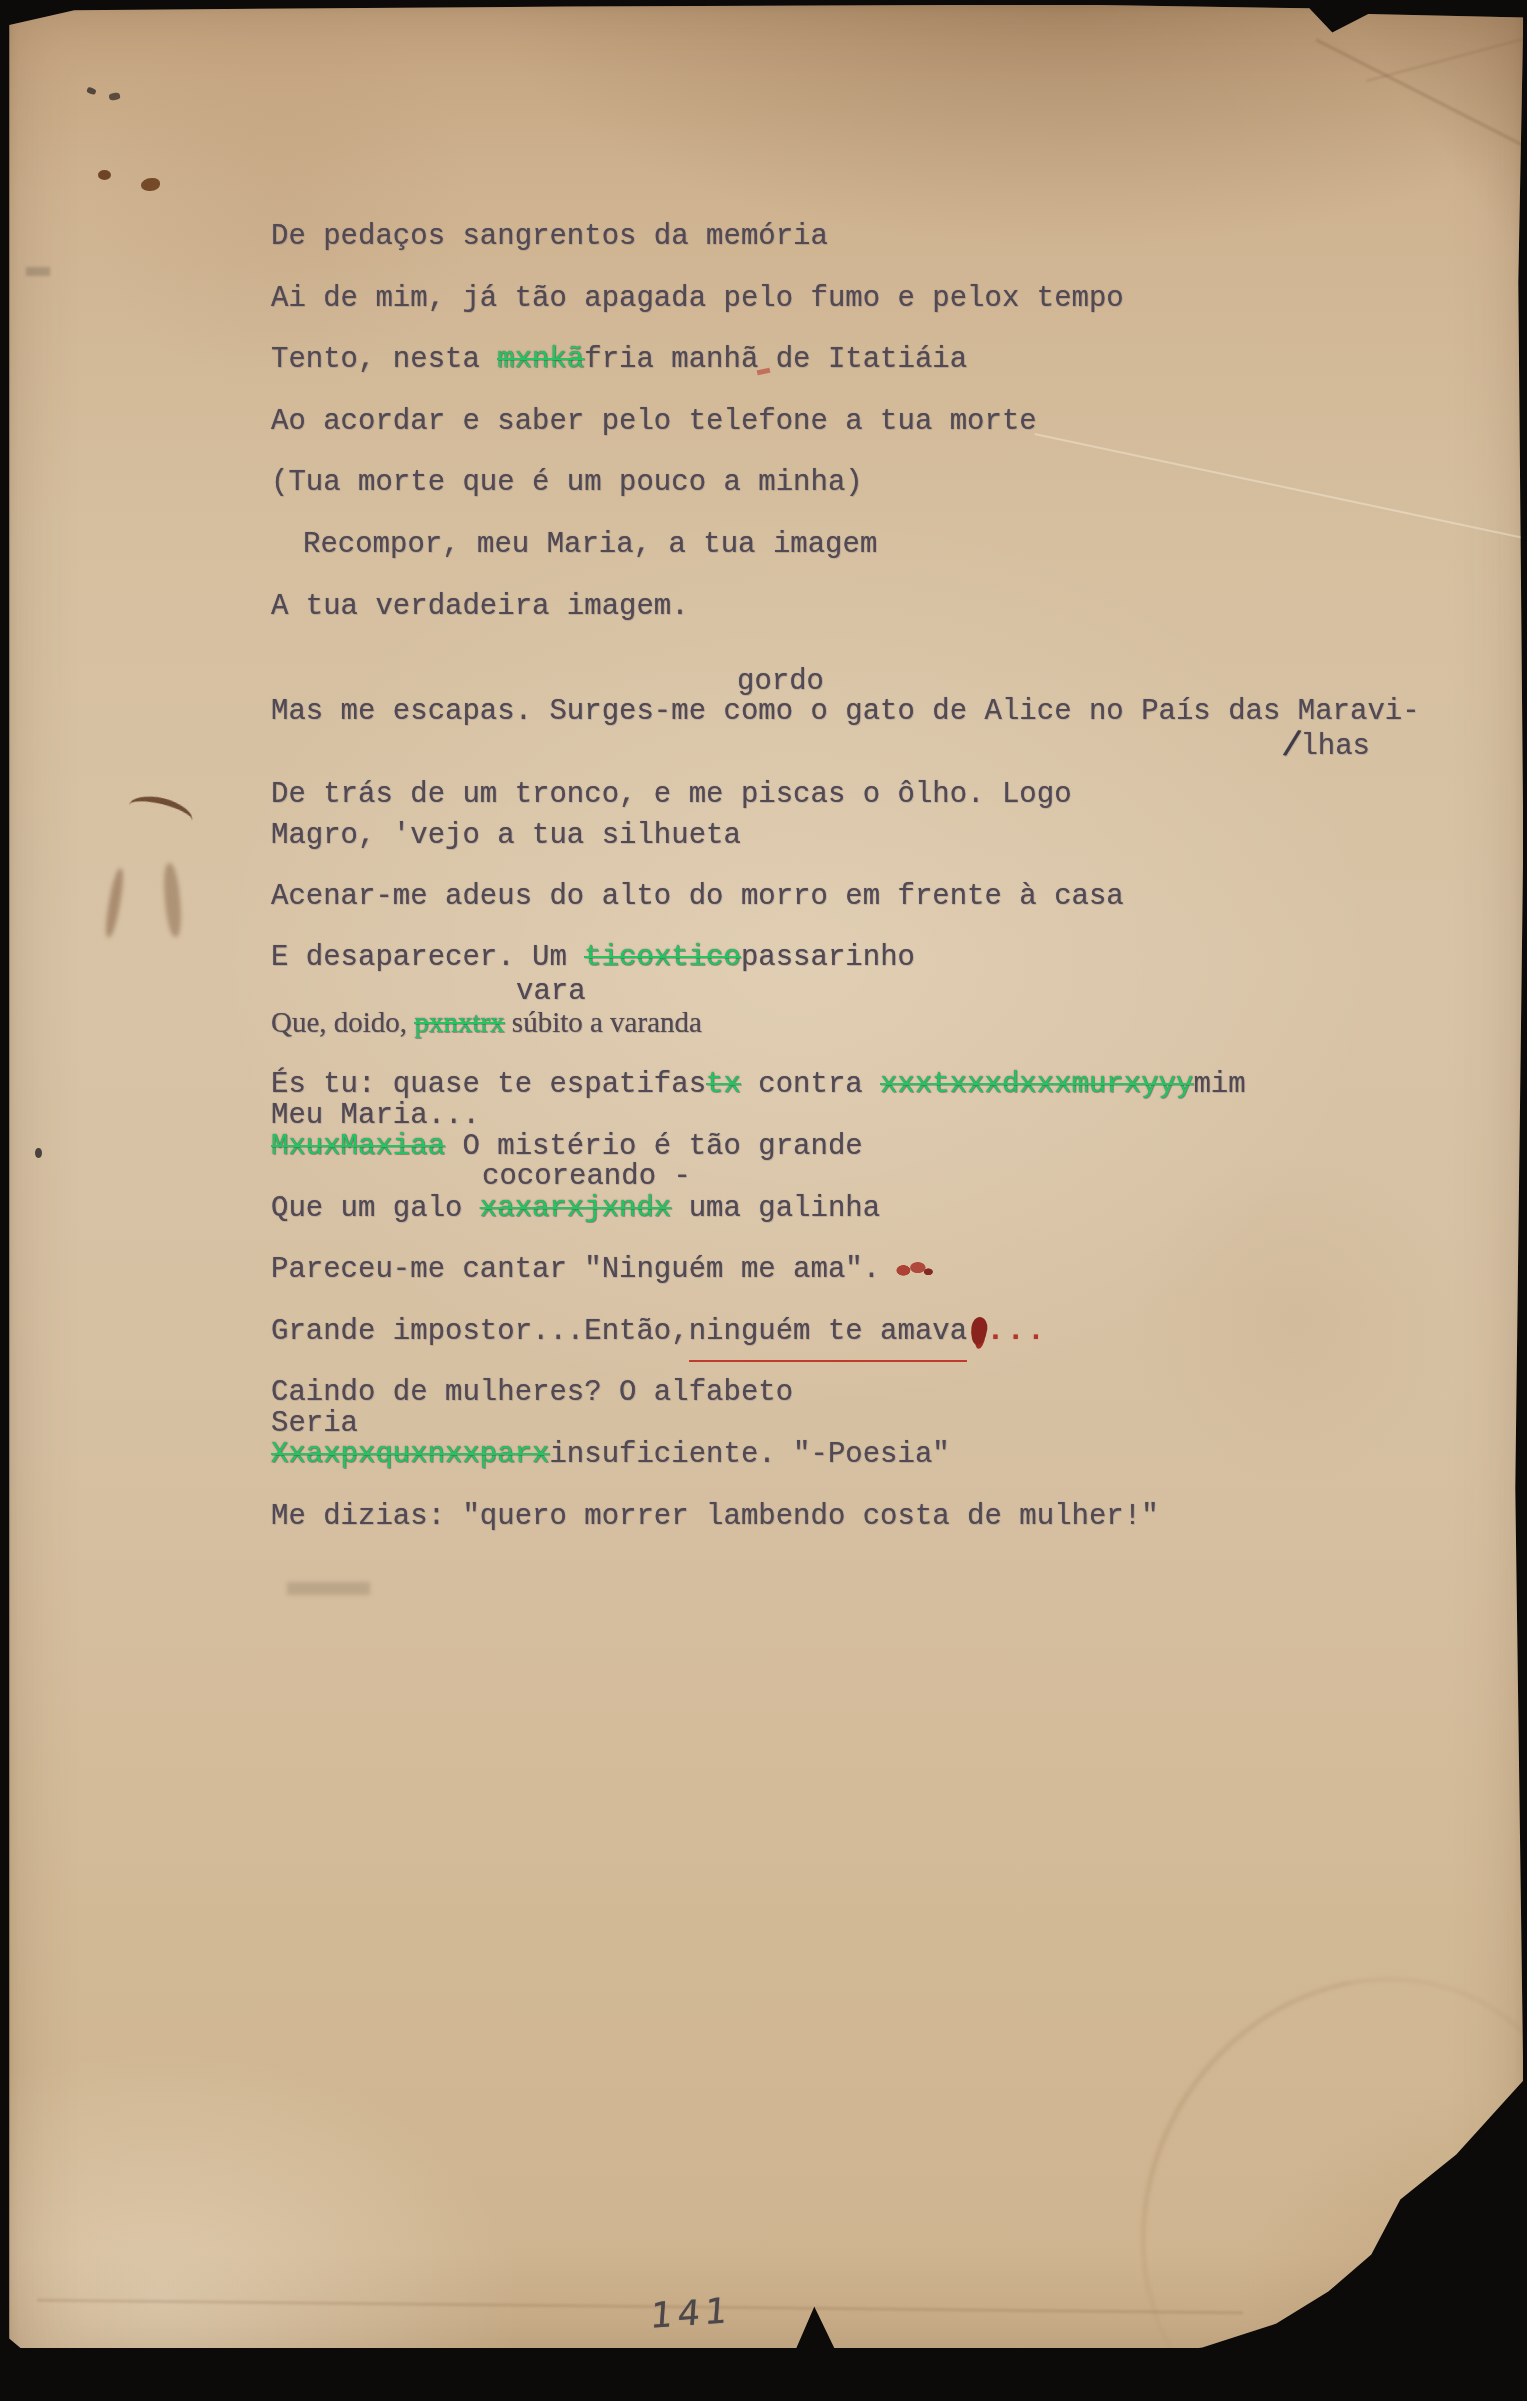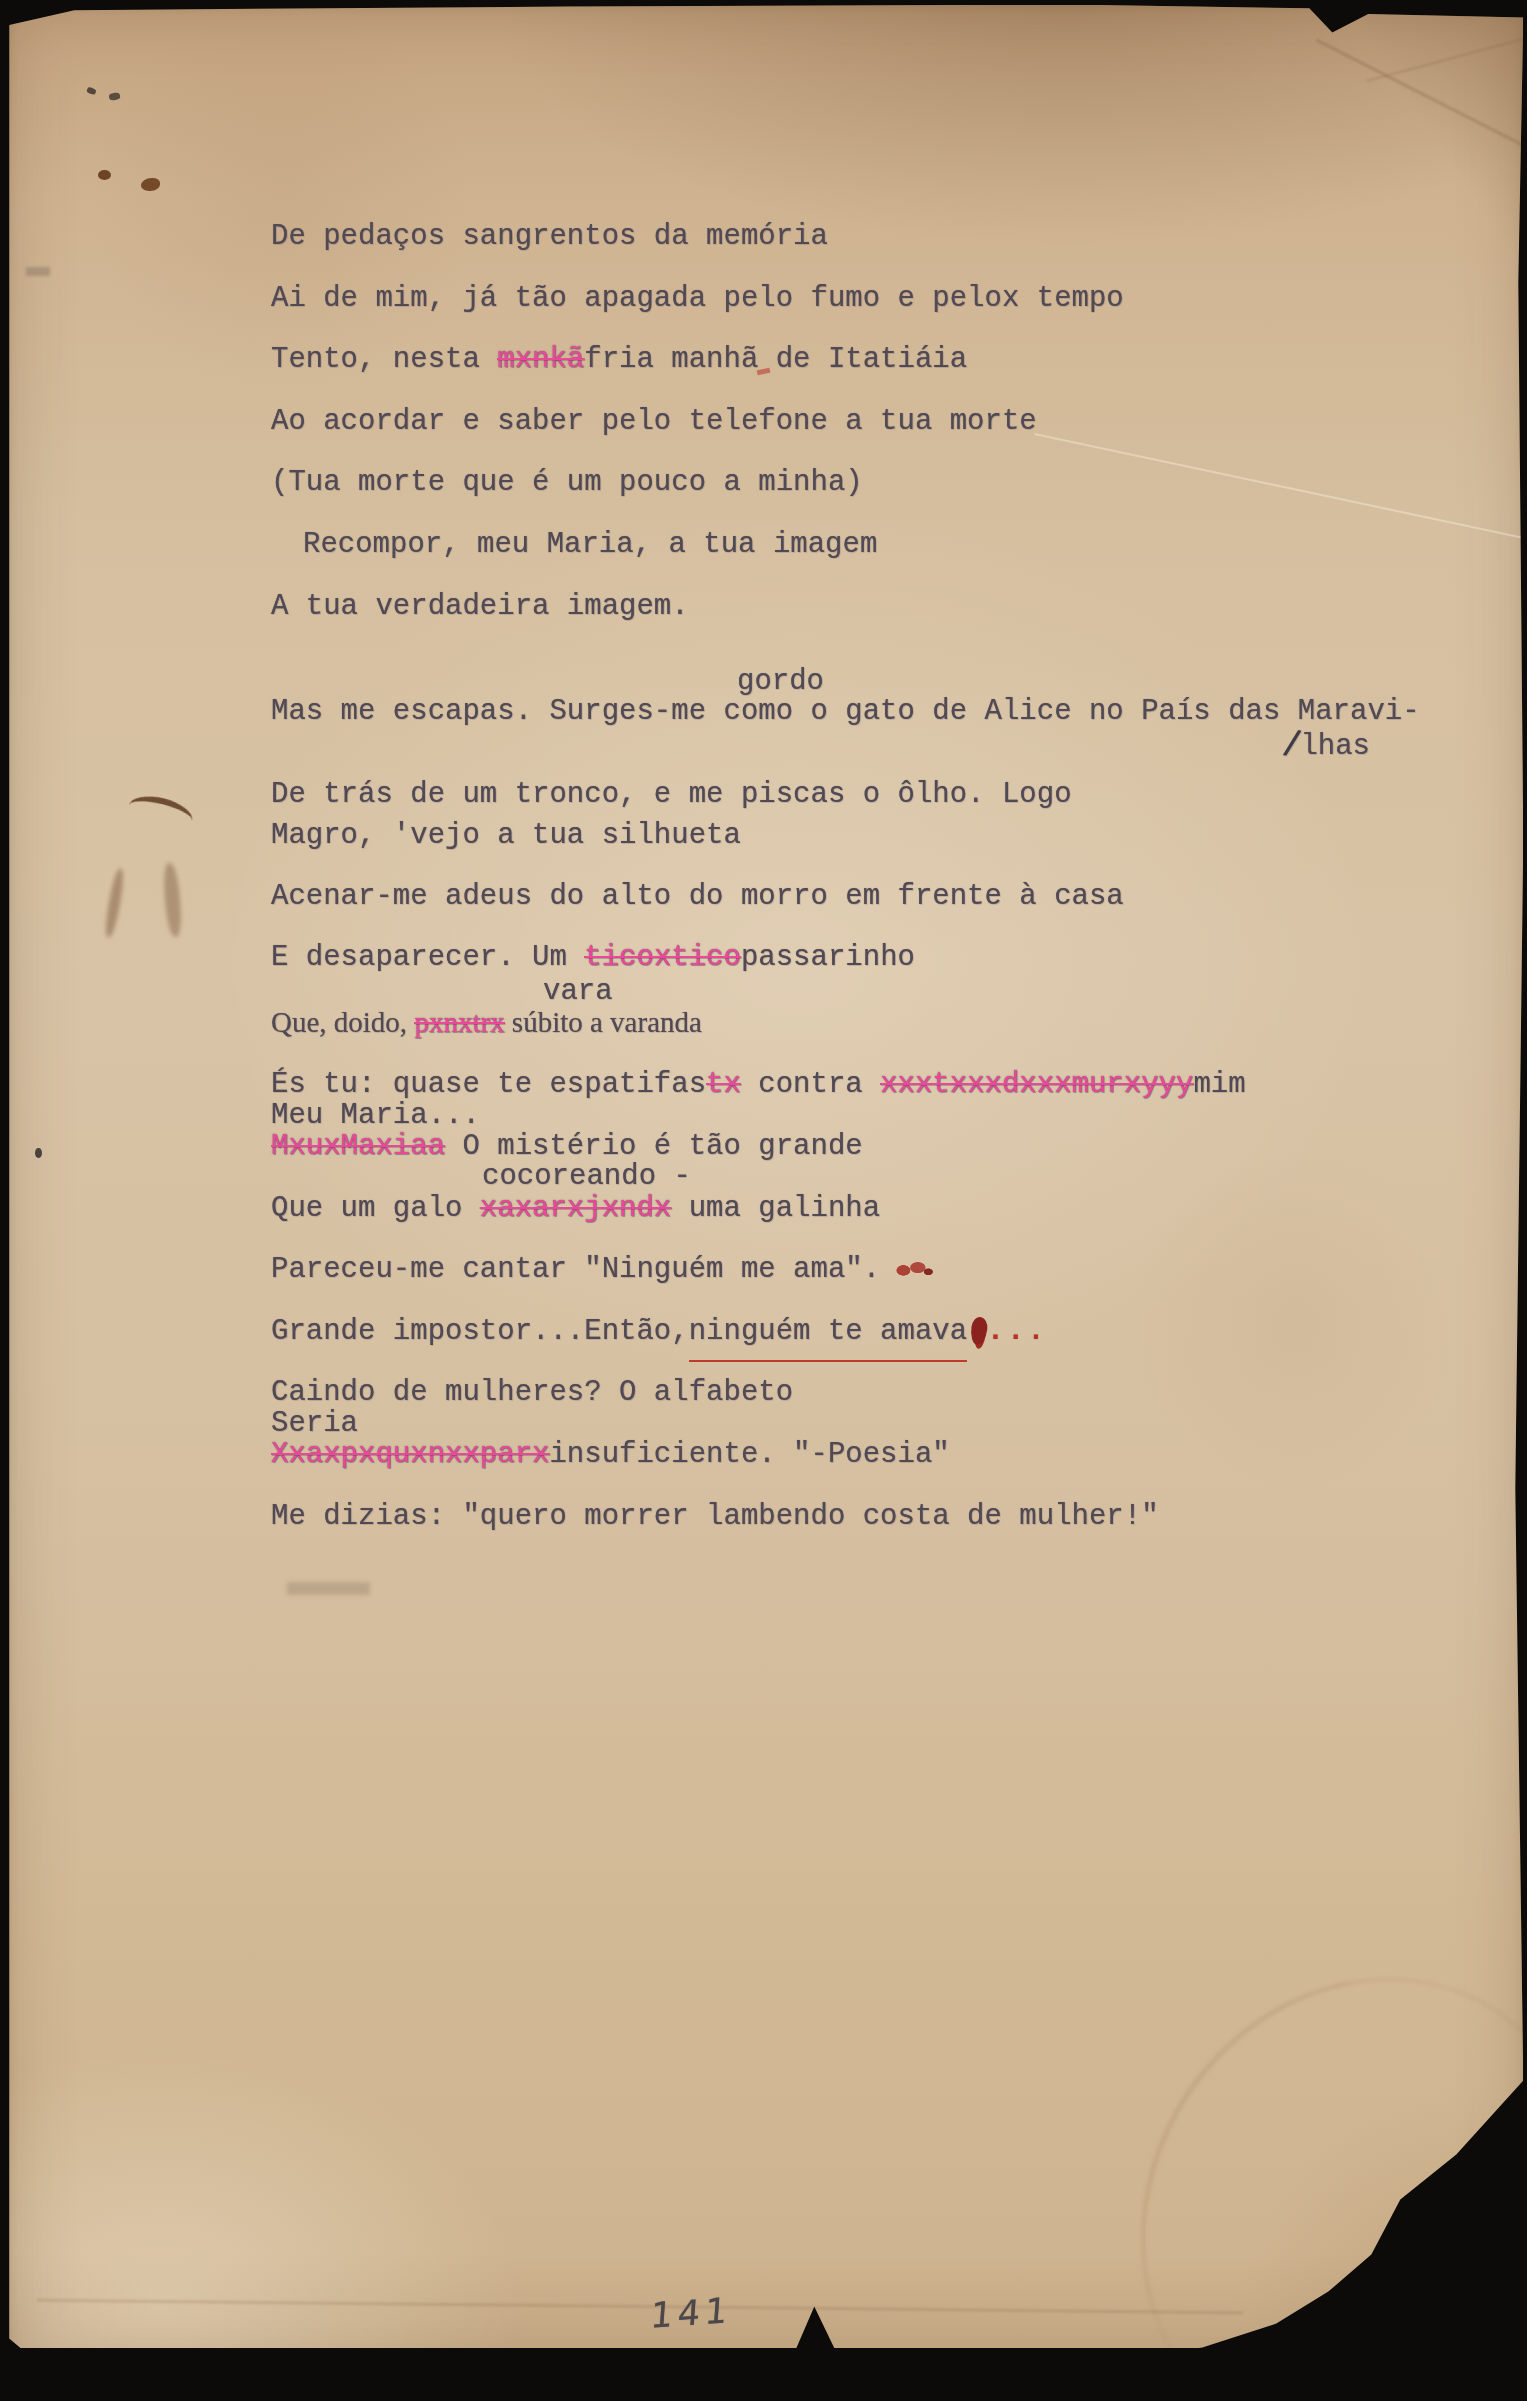--- a/index.html
+++ b/index.html
@@ -19,21 +19,21 @@
       radial-gradient(circle 399px at 98% 98%, rgba(140,100,60,.20), transparent 66%),
       radial-gradient(circle 278px at 18% 8%, rgba(160,120,80,.12), transparent 70%),
       radial-gradient(circle 241px at 85% 55%, rgba(150,115,75,.08), transparent 70%),
       linear-gradient(0deg, rgba(120,85,50,.20), transparent 6%),
       linear-gradient(180deg,#c3a27e 0%,#cfb391 8%,#d5bf9f 22%,#d8c3a6 40%,#d6c0a2 60%,#d2b996 80%,#cdb28d 100%);
     box-shadow:inset 0 0 65px rgba(95,65,35,.25),inset 0 0 9.3px rgba(90,60,30,.15);}
   
   .poem-layer{position:absolute;inset:0;z-index:3;}
   .line{position:absolute;white-space:pre;font-size:29px;line-height:32px;color:#514a54;
         text-shadow:0 0 0.9px rgba(80,70,85,.65),0.9px 0.9px 0 rgba(80,70,85,.15);}
-  .seg.struck{text-decoration:line-through;text-decoration-thickness:2.3px;color:#ec4899;
+  .seg.struck{text-decoration:line-through;text-decoration-thickness:2.3px;color:#22c55e;
         text-shadow:0 0 1.4px rgba(70,60,75,.9),0.9px 0.9px 0 rgba(70,60,75,.35);}
   .seg.red-underline{border-bottom:2.8px solid #bf3b2e;padding-bottom:12px;}
   .seg.red-text{color:#b5342c;font-weight:bold;letter-spacing:2.8px;text-shadow:0 0 0.9px rgba(150,40,30,.7);}
   .seg.ink-slash{display:inline-block;transform:rotate(8deg) scaleY(1.25);font-weight:bold;color:#3d3b46;}
   .seg.red-scribble{display:inline-block;width:48px;height:28px;vertical-align:-5.6px;margin-left:9.3px;
         filter:blur(0.4px);
         background:
           radial-gradient(ellipse 11px 8.3px at 30% 55%, rgba(165,42,34,.85) 60%, transparent 66%),
           radial-gradient(ellipse 13px 9.3px at 60% 45%, rgba(165,42,34,.8) 55%, transparent 63%),
           radial-gradient(ellipse 7.4px 5.6px at 82% 60%, rgba(120,25,20,.9) 55%, transparent 66%);}
@@ -107,21 +107,21 @@
       <div class="line" style="top: 467px; left: 271px;"><span class="seg typed">(Tua morte que é um pouco a minha)</span></div>
       <div class="line" style="top: 529px; left: 271px; margin-left: 32px;"><span class="seg typed">Recompor, meu Maria, a tua imagem</span></div>
       <div class="line" style="top: 591px; left: 271px;"><span class="seg typed">A tua verdadeira imagem.</span></div>
       <div class="line" style="top: 666px; left: 737px;"><span class="seg typed">gordo</span></div>
       <div class="line" style="top: 696px; left: 271px;"><span class="seg typed">Mas me escapas. Surges-me como o gato de Alice no País das Maravi-</span></div>
       <div class="line" style="top: 731px; left: 1283px;"><span class="seg ink-slash">/</span><span class="seg typed">lhas</span></div>
       <div class="line" style="top: 759px; left: 271px; margin-top: 20px;"><span class="seg typed">De trás de um tronco, e me piscas o ôlho. Logo</span></div>
       <div class="line" style="top: 820px; left: 271px;"><span class="seg typed">Magro, 'vejo a tua silhueta</span></div>
       <div class="line" style="top: 881px; left: 271px;"><span class="seg typed">Acenar-me adeus do alto do morro em frente à casa</span></div>
       <div class="line" style="top: 942px; left: 271px;"><span class="seg typed">E desaparecer. Um </span><span class="seg struck">ticoxtico</span><span class="seg typed">passarinho</span></div>
-      <div class="line" style="top: 976px; left: 543px;"><span class="seg typed">vara</span></div>
+      <div class="line" style="top: 976px; left: 516px;"><span class="seg typed">vara</span></div>
       <div class="line" style="top: 1006px; left: 271px; font-family: Liberation Serif, serif;"><span class="seg typed">Que, doido, </span><span class="seg struck">pxnxtrx</span><span class="seg typed"> súbito a varanda</span></div>
       <div class="line" style="top: 1069px; left: 271px;"><span class="seg typed">És tu: quase te espatifas</span><span class="seg struck">tx</span><span class="seg typed"> contra </span><span class="seg struck">xxxtxxxdxxxmurxyyy</span><span class="seg typed">mim</span></div>
       <div class="line" style="top: 1100px; left: 271px;"><span class="seg typed">Meu Maria...</span></div>
       <div class="line" style="top: 1131px; left: 271px;"><span class="seg struck">MxuxMaxiaa</span><span class="seg typed"> O mistério é tão grande</span></div>
       <div class="line" style="top: 1161px; left: 482px;"><span class="seg typed">cocoreando -</span></div>
       <div class="line" style="top: 1193px; left: 271px;"><span class="seg typed">Que um galo </span><span class="seg struck">xaxarxjxndx</span><span class="seg typed"> uma galinha</span></div>
       <div class="line" style="top: 1254px; left: 271px;"><span class="seg typed">Pareceu-me cantar "Ninguém me ama".</span><span class="seg red-scribble"></span></div>
       <div class="line" style="top: 1316px; left: 271px;"><span class="seg typed">Grande impostor...Então,</span><span class="seg red-underline">ninguém te amava</span><span class="seg red-mark"></span><span class="seg red-text">...</span></div>
       <div class="line" style="top: 1377px; left: 271px;"><span class="seg typed">Caindo de mulheres? O alfabeto</span></div>
       <div class="line" style="top: 1408px; left: 271px;"><span class="seg typed">Seria</span></div>

